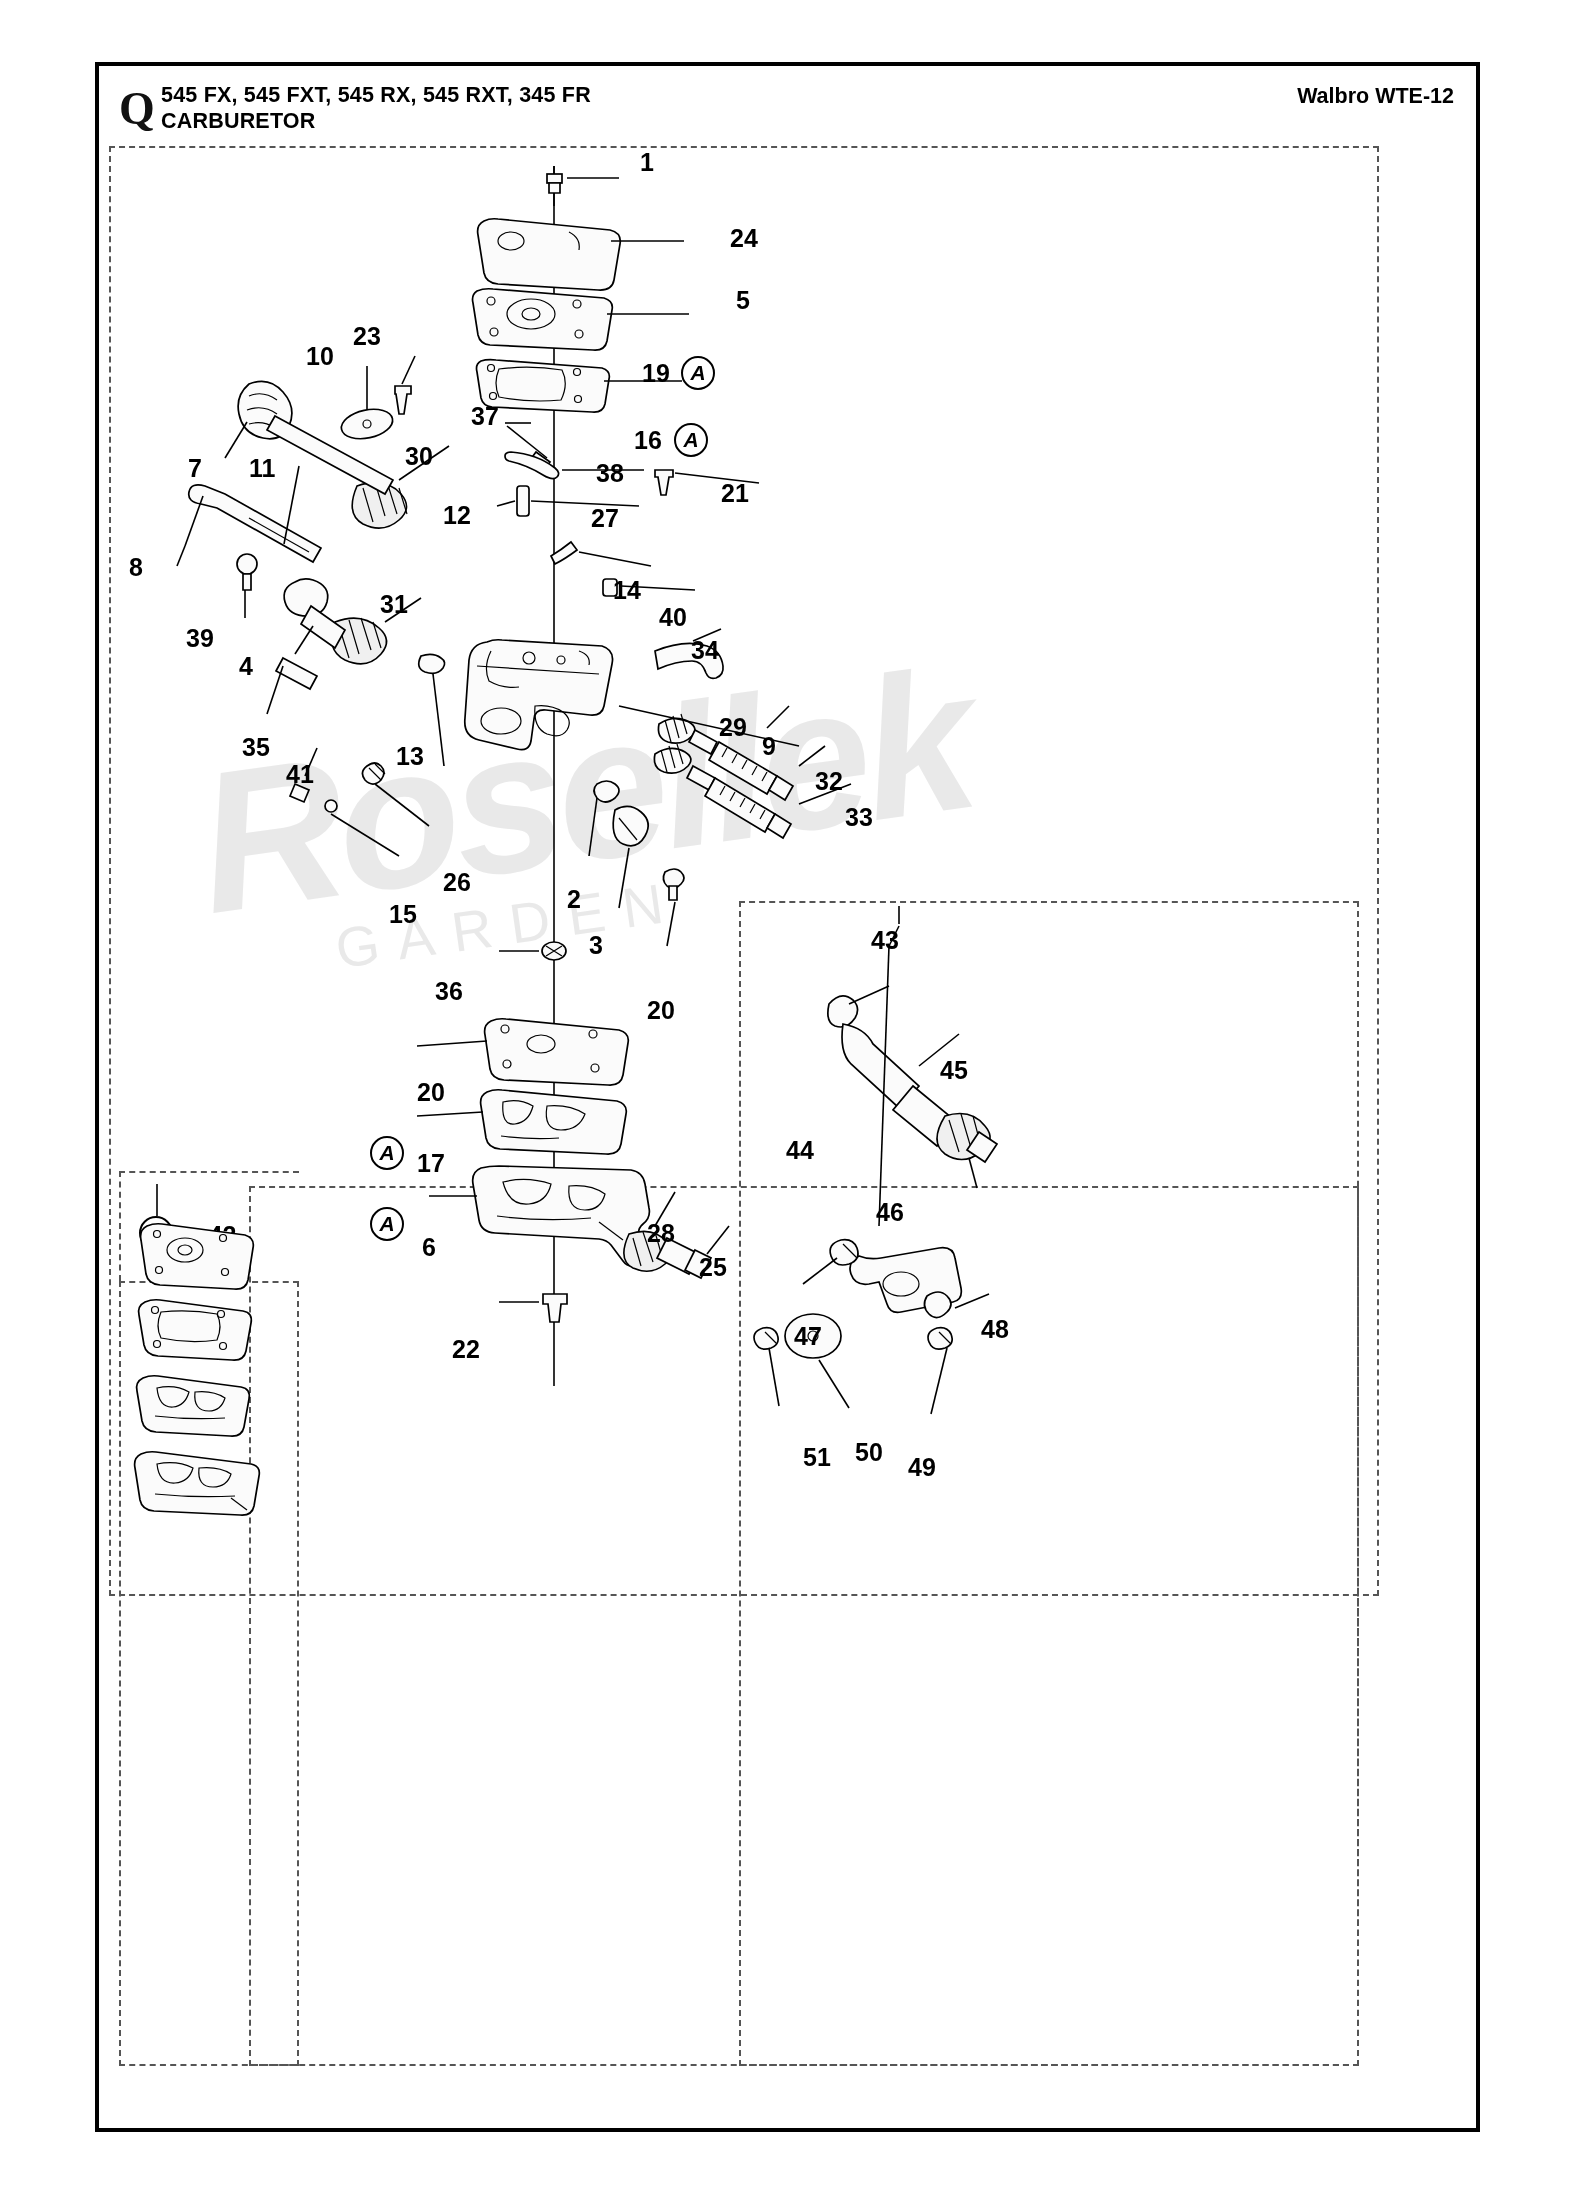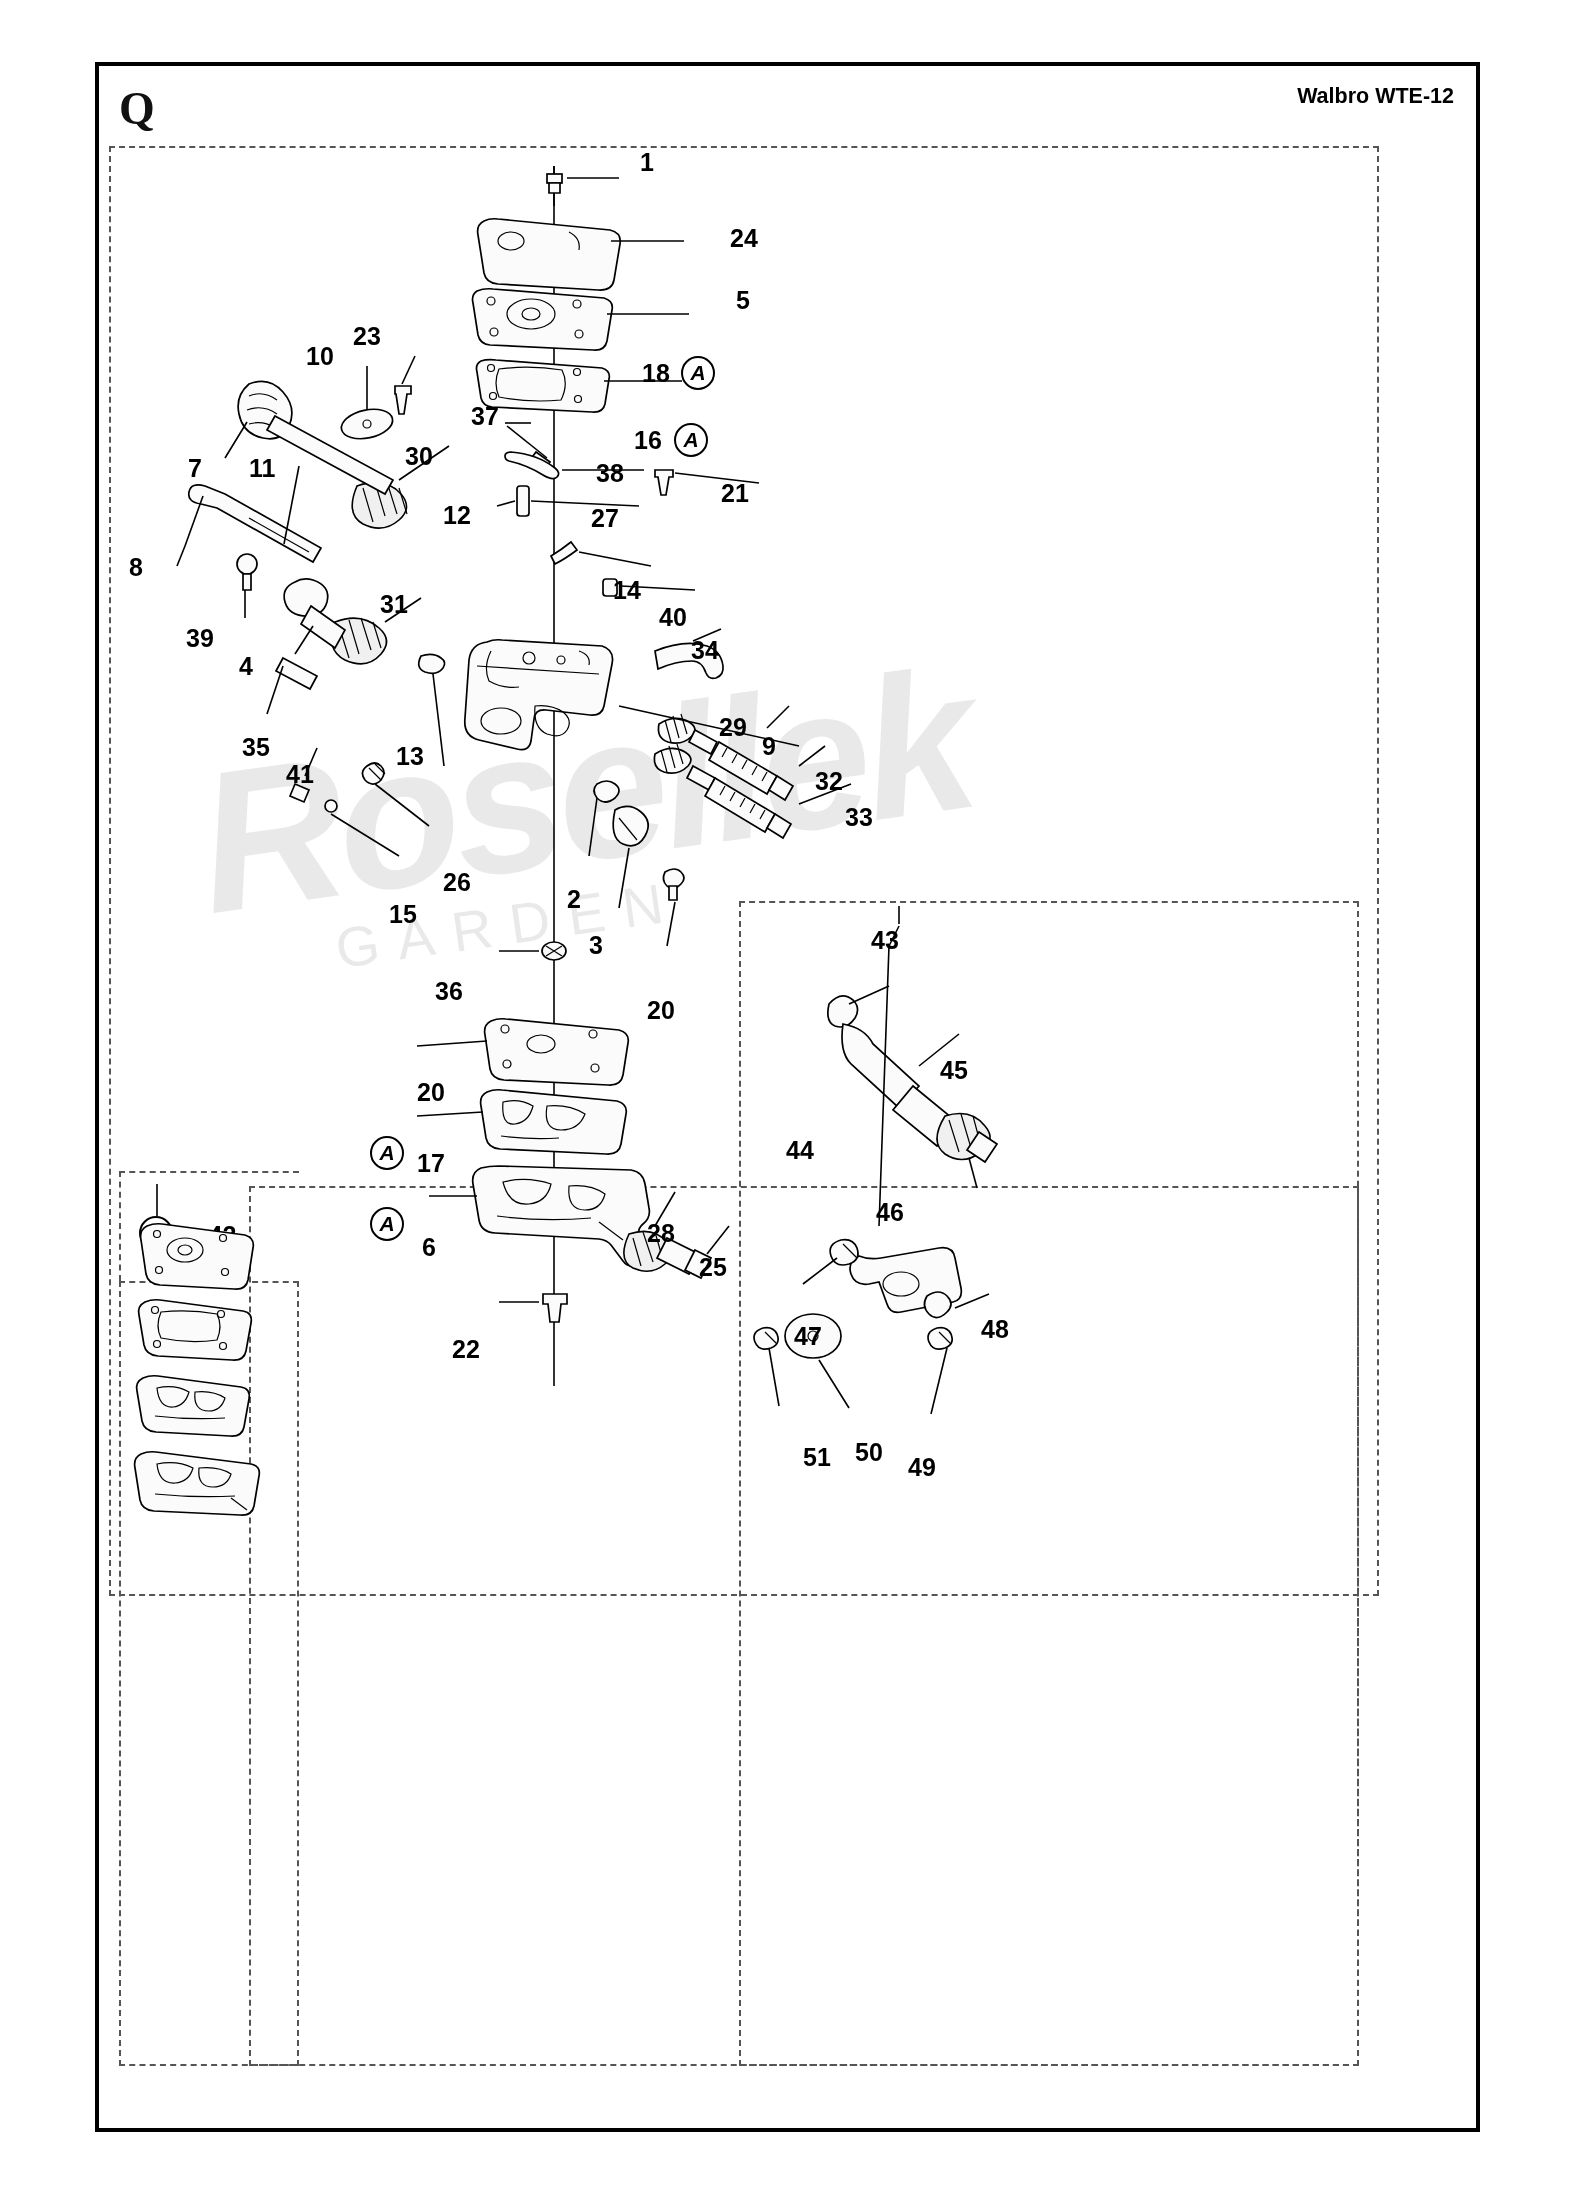--- a/index.html
+++ b/index.html
@@ -131,20 +131,24 @@
   .prt2 { fill: #f0f0f0; stroke: #000; stroke-width: 1.6; }
   .thin { fill: none; stroke: #000; stroke-width: 1.2; }
 </style>
 </head>
 <body>
 
 <div id="page">
   <div id="sheet">
 
     <div class="logo-q">Q</div>
+    <div class="title-block">
+      <div>545 FX, 545 FXT, 545 RX, 545 RXT, 345 FR</div>
+      <div>CARBURETOR</div>
+    </div>
     <div class="model-header">Walbro WTE-12</div>
 
     <div class="watermark">
       <span>Rosellek</span>
       <span class="sub">GARDEN</span>
     </div>
 
     <div class="dashed-box" style="left:10px; top:80px; width:1270px; height:1450px;"></div>
     <div class="dashed-box" style="left:150px; top:1120px; width:1110px; height:880px;"></div>
     <div class="dashed-box" style="left:20px; top:1105px; width:180px; height:110px; border-right:none; border-bottom:none;"></div>
@@ -456,21 +460,21 @@
         <line class="ln" x1="58" y1="1150" x2="58" y2="1118"></line>
       </g>
 
       <line class="ln" x1="800" y1="858" x2="800" y2="840"></line>
 
     </svg>
 
     <div class="callout" style="left:541px; top:84px;">1</div>
     <div class="callout" style="left:631px; top:160px;">24</div>
     <div class="callout" style="left:637px; top:222px;">5</div>
-    <div class="callout" style="left:543px; top:295px;">18</div>
+    <div class="callout" style="left:543px; top:295px;">19</div>
     <div class="callout" style="left:535px; top:362px;">16</div>
     <div class="callout" style="left:372px; top:338px;">37</div>
     <div class="callout" style="left:254px; top:258px;">23</div>
     <div class="callout" style="left:207px; top:278px;">10</div>
     <div class="callout" style="left:89px;  top:390px;">7</div>
     <div class="callout" style="left:150px; top:390px;">11</div>
     <div class="callout" style="left:306px; top:378px;">30</div>
     <div class="callout" style="left:497px; top:395px;">38</div>
     <div class="callout" style="left:622px; top:415px;">21</div>
     <div class="callout" style="left:344px; top:437px;">12</div>

